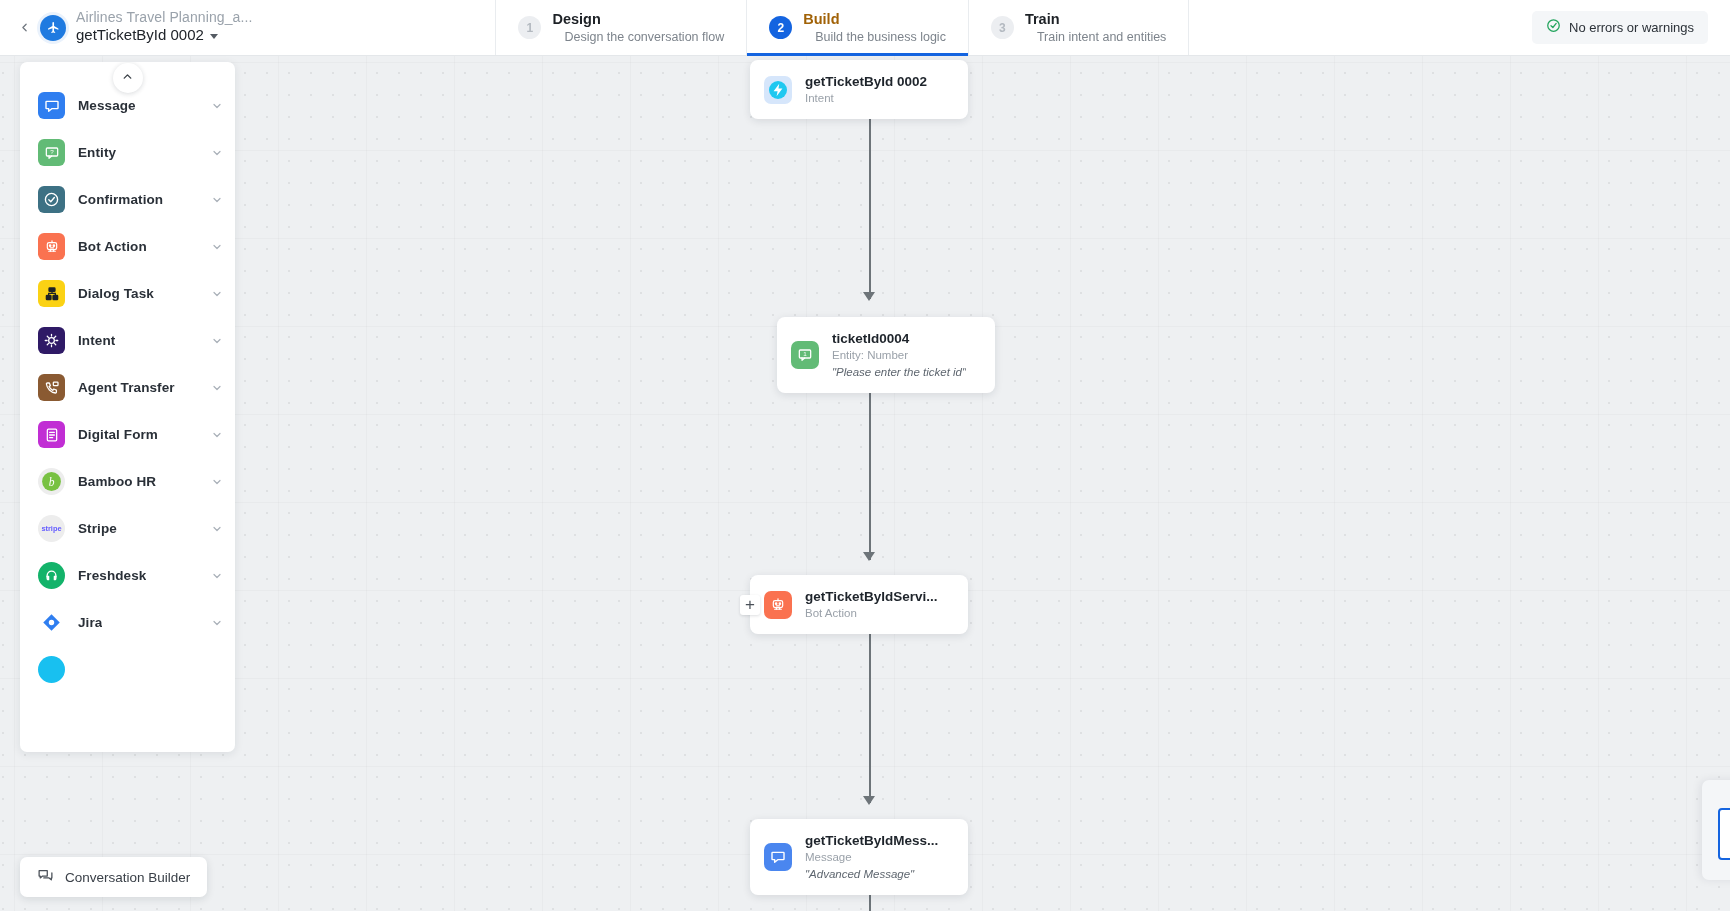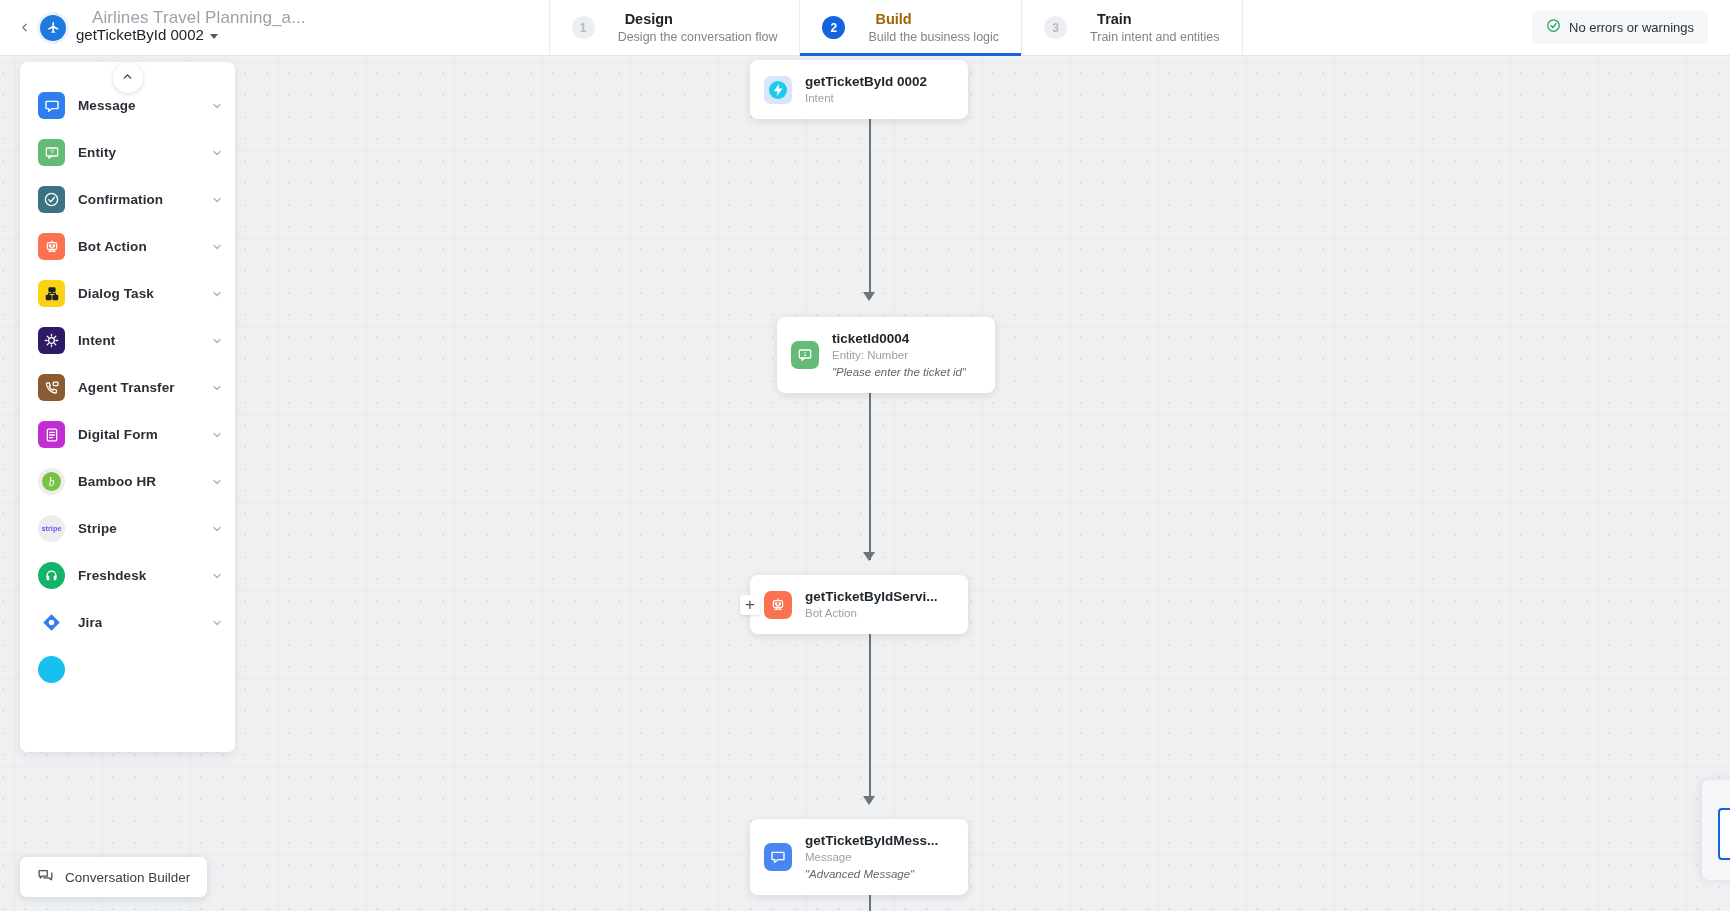--- a/index.html
+++ b/index.html
@@ -28,23 +28,22 @@
     width: 26px; height: 26px; border-radius: 50%;
     background: #1f7ae0;
     display: flex; align-items: center; justify-content: center;
     align-self: center;
     margin-right: 10px;
     box-shadow: 0 0 0 3px #eaf2fc;
     flex: 0 0 auto;
   }
   .title-block { display: flex; flex-direction: column; justify-content: center; align-self: center; }
   .bot-name {
-    font-size: 17px; color: #9aa2ab; line-height: 15px;
+    font-size: 14px; color: #9aa2ab; line-height: 15px;
     letter-spacing: .1px;
-    margin-left: 16px;
   }
   .task-row { display: flex; align-items: center; gap: 6px; cursor: pointer; }
   .task-name { font-size: 15px; color: #20242a; line-height: 20px; }
   .caret-down {
     width: 0; height: 0;
     border-left: 4.5px solid transparent;
     border-right: 4.5px solid transparent;
     border-top: 5.5px solid #555b63;
     margin-top: 3px;
   }
@@ -65,21 +64,21 @@
   .step:last-child { border-right: 1px solid #e9ecef; }
   .step-num {
     width: 23px; height: 23px; border-radius: 50%;
     background: #eceef1; color: #b3b9c0;
     font-size: 12px; font-weight: bold;
     display: flex; align-items: center; justify-content: center;
     flex: 0 0 auto;
   }
   .step.active .step-num { background: #1464e0; color: #ffffff; }
   .step-text { display: flex; flex-direction: column; gap: 1px; }
-  .step-title { font-size: 14.5px; font-weight: bold; color: #1d2126; line-height: 18px; margin-left: 19px; }
+  .step-title { font-size: 14.5px; font-weight: bold; color: #1d2126; line-height: 18px; }
   .step.active .step-title { color: #a16207; }
   .step-sub { font-size: 12.5px; color: #7d848c; line-height: 16px; padding-left: 12px; }
   .step.active::after {
     content: ""; position: absolute; left: 0; right: 0; bottom: -1px;
     height: 3px; background: #1464e0;
   }
 
   .status-pill {
     margin-left: auto; align-self: center; margin-right: 22px;
     display: flex; align-items: center; gap: 8px;

